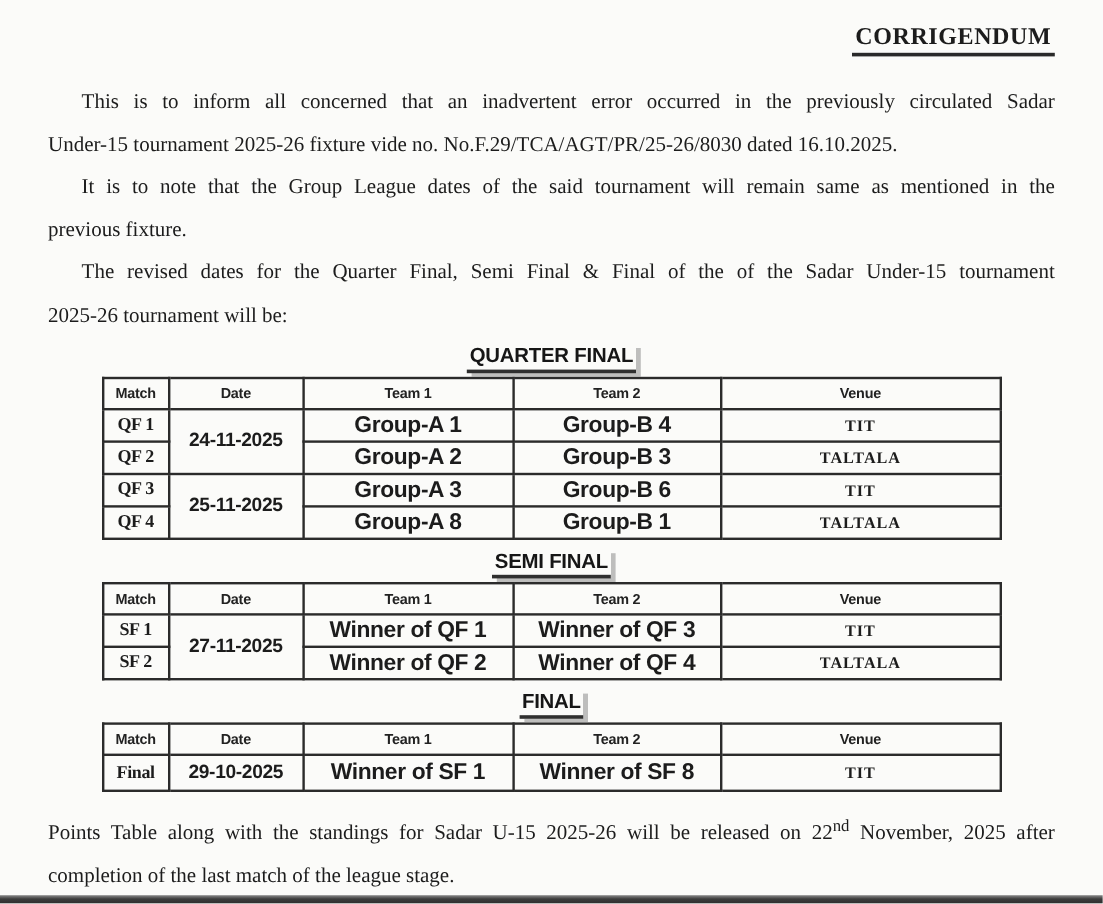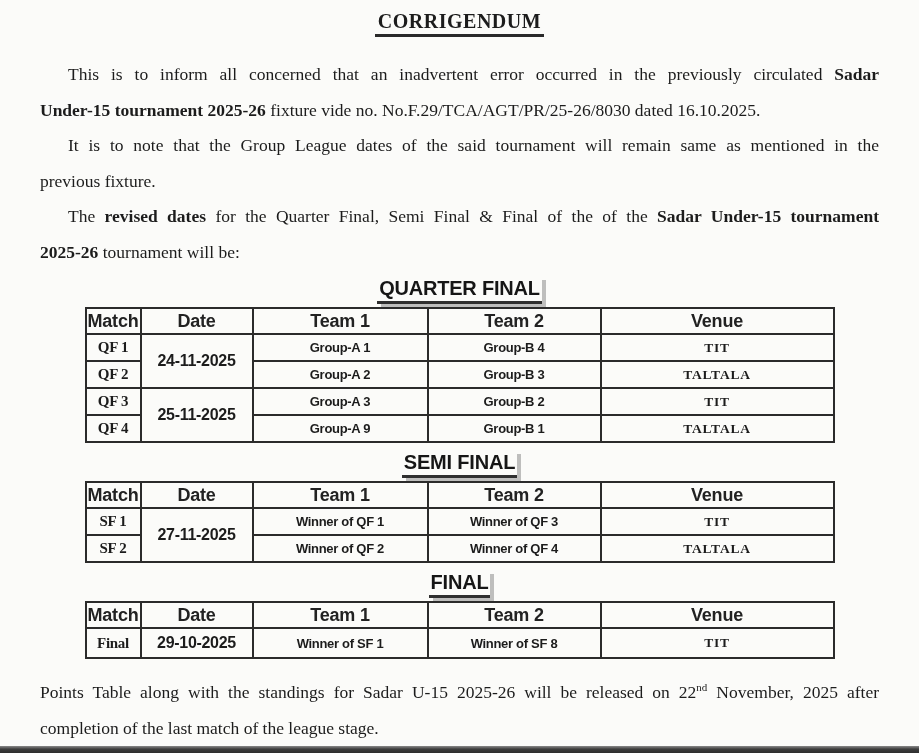--- a/index.html
+++ b/index.html
@@ -8,48 +8,48 @@
     background:#fbfbf9;
     position:relative;
     overflow:hidden;
     font-family:"Liberation Serif", serif;
     color:#1c1c1c;
     box-sizing:border-box;
   }
   .content{padding:6px 40px 0 40px;}
 
   
-  .title-wrap{text-align:center;margin-top:4px;font-family:Liberation Serif, serif;}
+  .title-wrap{text-align:right;margin-top:14px;font-family:Liberation Serif, serif;}
   .doc-title{
     display:inline-block;
     font-size:20px;font-weight:bold;
     letter-spacing:0.5px;
     border-bottom:3px solid #2a2a2a;
     padding:0 3px 1px 3px;
   }
 
   
   .para{font-size:17.5px;line-height:35.5px;margin:0;}
   .para.p-first{margin-top:20px;}
   .para.p-last{margin-top:16px;}
   .line{width:100%;}
   .line.fill{text-align:justify;text-align-last:justify;}
   .line.last{text-align:left;}
   .line.indent{text-indent:28px;}
-  .seg-b{font-weight:bold;}
+  .seg-b{font-weight:normal;}
   .seg-i{}
-  .seg-sup{font-size:11px;vertical-align:super;line-height:0;}
+  .seg-sup{font-size:14px;vertical-align:super;line-height:0;}
 
   
   .sec-head{text-align:center;margin:7px 0 3px 0;}
   .sec-head span{
     display:inline-block;
     font-family:"Liberation Sans", sans-serif;
     font-weight:800;
-    font-size:20px;
+    font-size:17px;
     letter-spacing:-0.2px;
     color:#161616;
     border-bottom:3px solid #2f2f2f;
     padding:0 2px 1px 2px;
     box-shadow:4px 3px 0 rgba(140,140,140,0.55);
   }
 
   
   table.fixture{
     width:748px;
@@ -60,37 +60,37 @@
   table.fixture td, table.fixture th{
     border:2px solid #2b2b2b;
     text-align:center;
     vertical-align:middle;
     padding:0;
     overflow:hidden;
   }
   table.fixture th{
     font-family:"Liberation Sans", sans-serif;
     font-weight:700;
-    font-size:18px;
+    font-size:12px;
     letter-spacing:-0.2px;
     height:24px;
     color:#222;
     text-align:center;
   }
   td.c-match{
     font-family:Liberation Serif, serif;
     font-weight:700;font-size:15px;height:25px;letter-spacing:-0.3px;
   }
   td.c-date{
     font-family:"Liberation Sans", sans-serif;
     font-weight:700;font-size:16px;letter-spacing:-0.3px;
   }
   td.c-team{
     font-family:"Liberation Sans", sans-serif;
-    font-weight:700;font-size:13px;letter-spacing:-0.3px;
+    font-weight:700;font-size:19px;letter-spacing:-0.3px;
   }
   td.c-venue{
     font-family:"Liberation Serif", serif;
     font-weight:700;font-size:13.5px;letter-spacing:0.8px;
   }
   table.final-t td{height:28px;}
 
   
   .scan-bar{
     position:absolute;left:0;right:0;bottom:0;height:7px;
@@ -153,26 +153,26 @@
         <tr>
           <td class="c-match">QF 2</td>
           <td class="c-team">Group-A 2</td>
           <td class="c-team">Group-B 3</td>
           <td class="c-venue">TALTALA</td>
         </tr>
         <tr>
           <td class="c-match">QF 3</td>
           <td class="c-date" rowspan="2">25-11-2025</td>
           <td class="c-team">Group-A 3</td>
-          <td class="c-team">Group-B 2</td>
+          <td class="c-team">Group-B 6</td>
           <td class="c-venue">TIT</td>
         </tr>
         <tr>
           <td class="c-match">QF 4</td>
-          <td class="c-team">Group-A 9</td>
+          <td class="c-team">Group-A 8</td>
           <td class="c-team">Group-B 1</td>
           <td class="c-venue">TALTALA</td>
         </tr>
       </tbody>
     </table>
 
     <div class="sec-head">
       <span>SEMI FINAL</span>
     </div>
     <table class="fixture">

